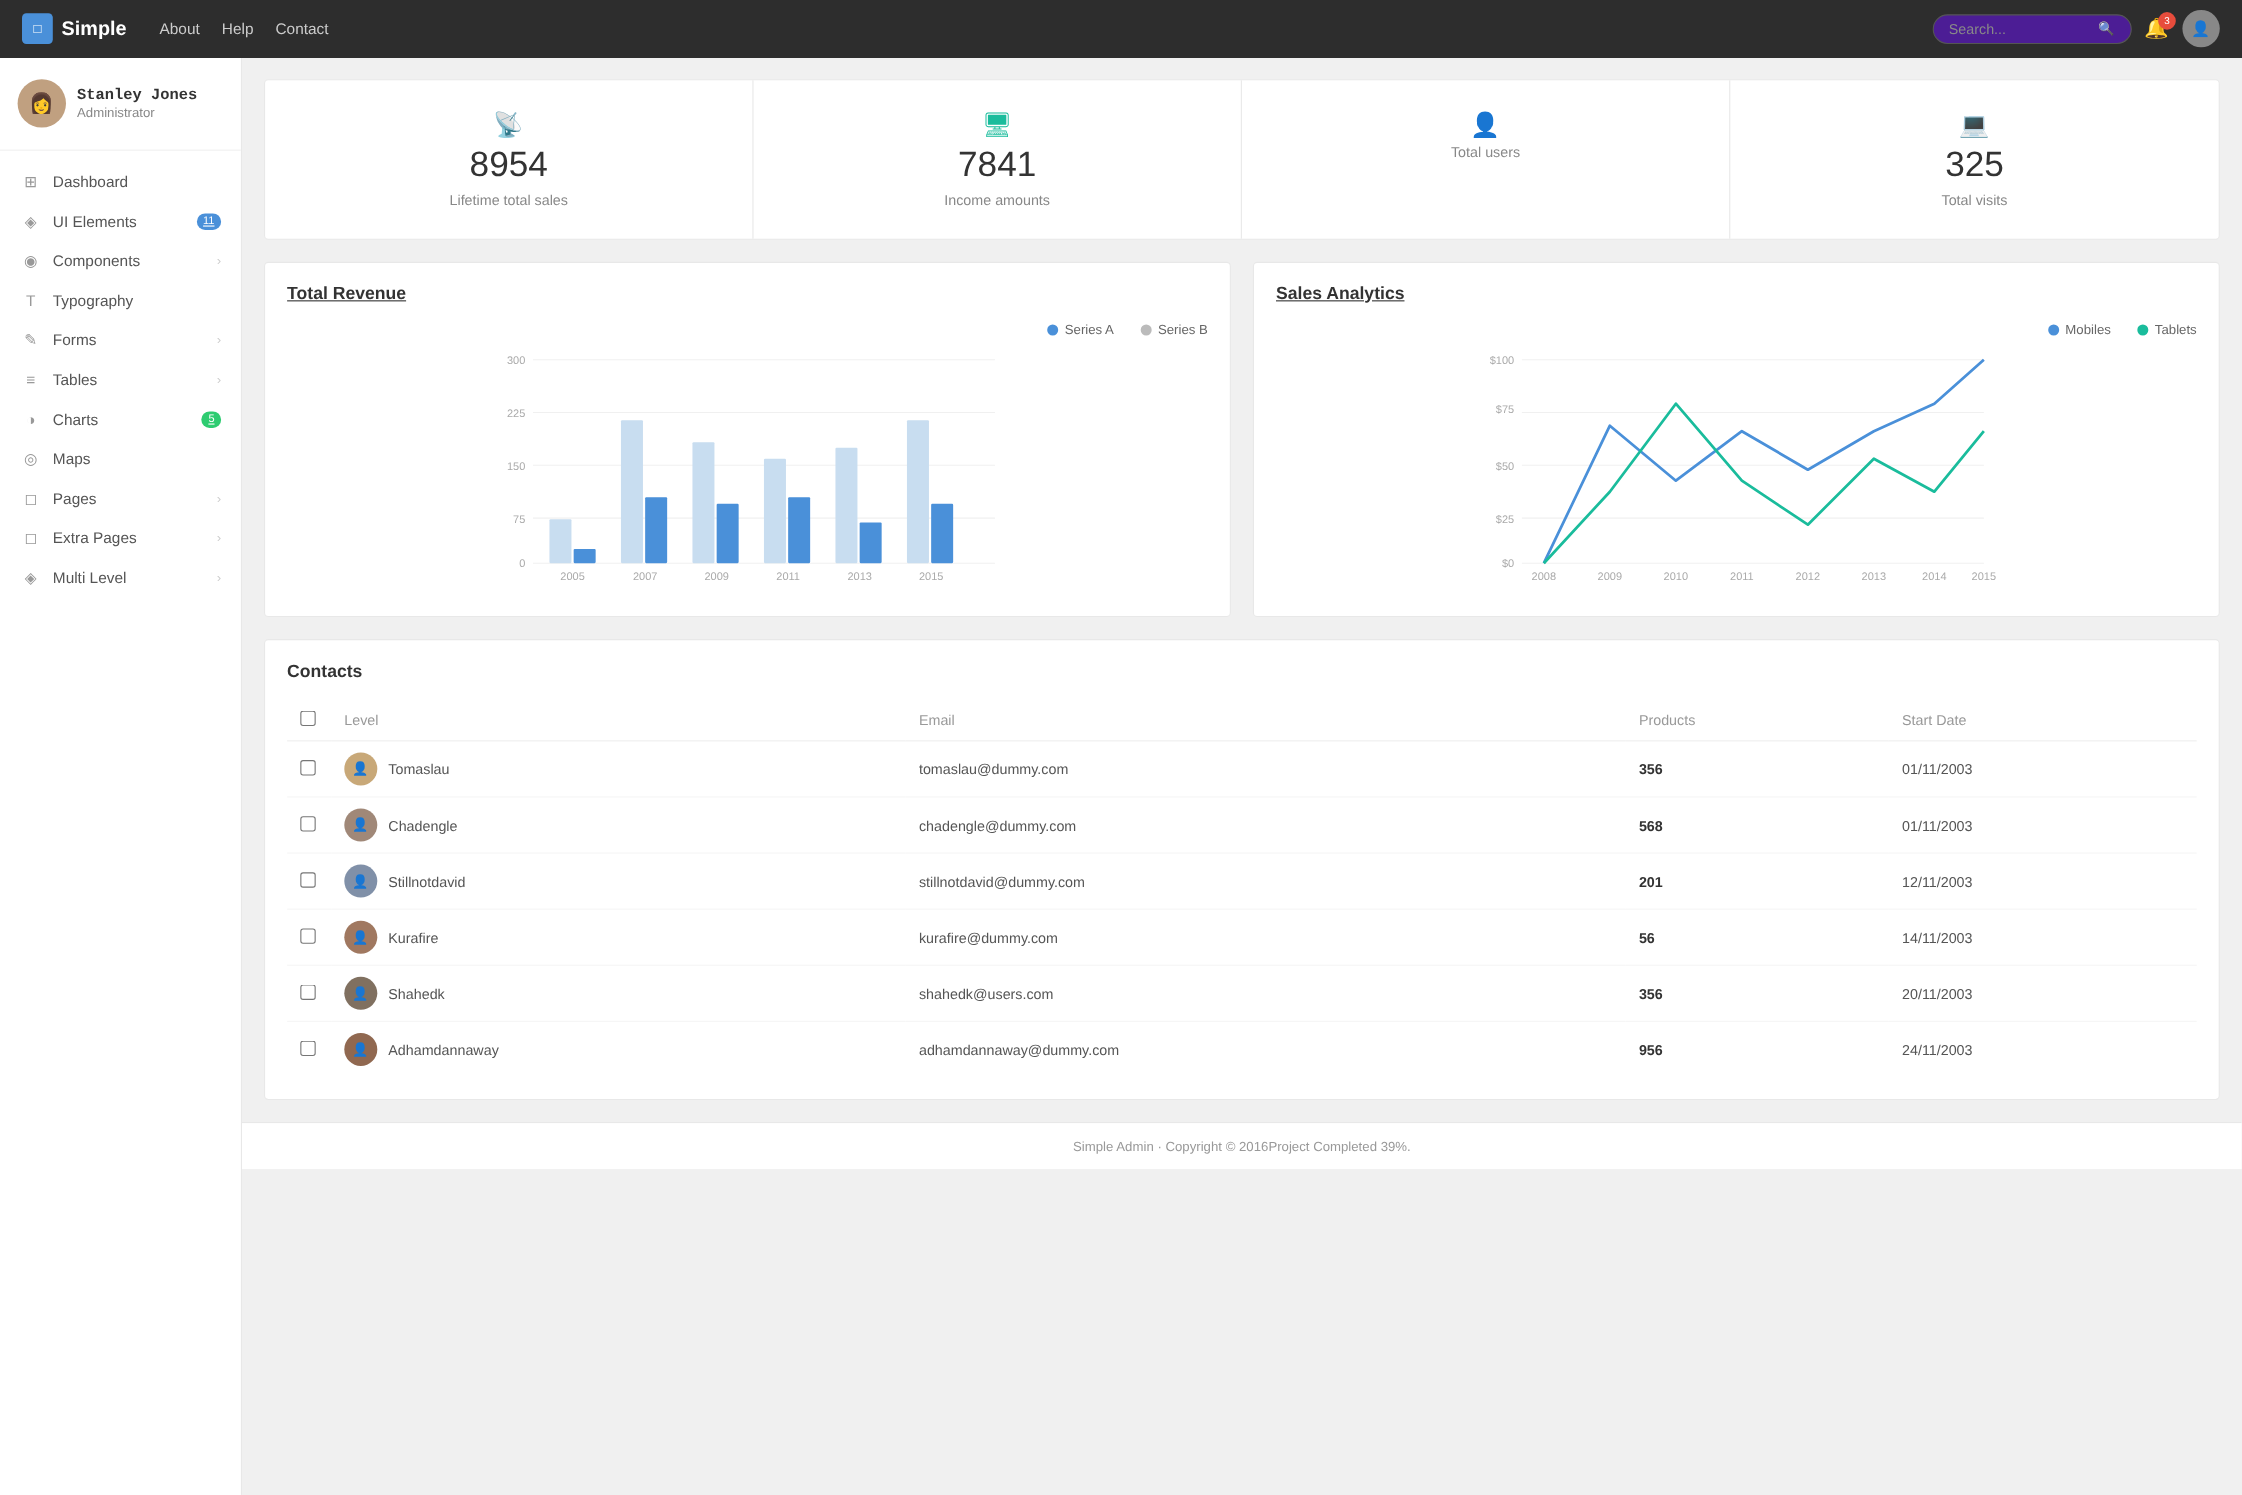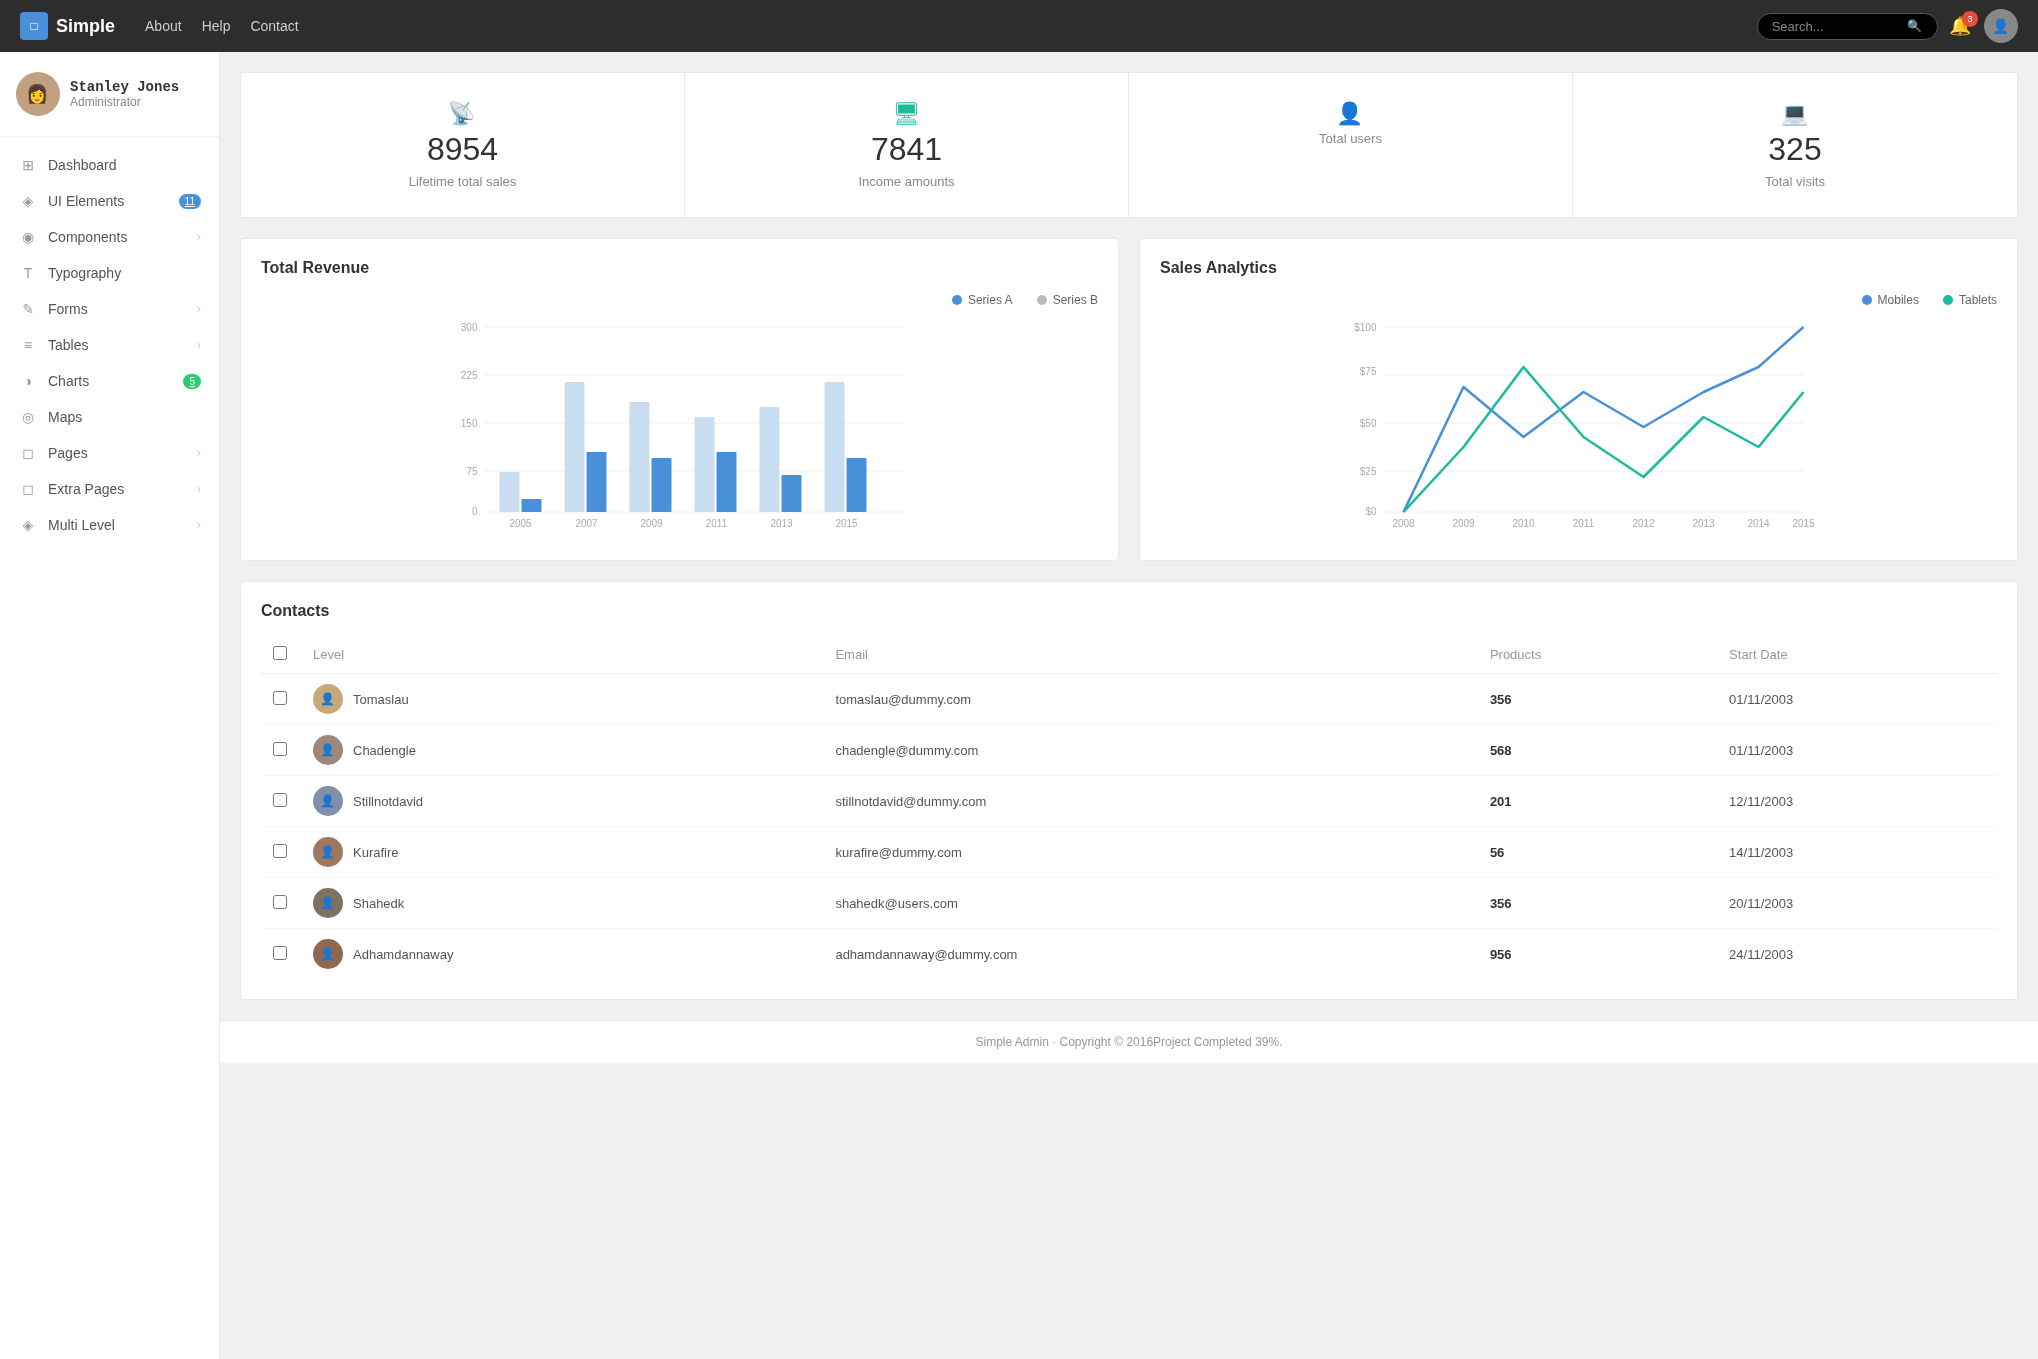--- a/index.html
+++ b/index.html
@@ -41,21 +41,21 @@
       text-decoration: none;
       font-size: 14px;
     }
     .topnav-right {
       margin-left: auto;
       display: flex;
       align-items: center;
       gap: 12px;
     }
     .search-box {
-      background: #000000;
+      background: #4c1d95;
       border: 1px solid #555;
       border-radius: 20px;
       padding: 5px 14px;
       display: flex;
       align-items: center;
       gap: 6px;
     }
     .search-box input {
       background: transparent;
       border: none;
@@ -215,20 +215,21 @@
       background: #fff;
       border: 1px solid #e8e8e8;
       border-radius: 4px;
       padding: 20px;
     }
     .chart-title {
       font-size: 16px;
       font-weight: 600;
       color: #333;
       margin-bottom: 16px;
+      text-decoration: underline;
     }
     .chart-legend {
       display: flex;
       gap: 24px;
       justify-content: flex-end;
       margin-bottom: 10px;
     }
     .legend-item {
       display: flex;
       align-items: center;

